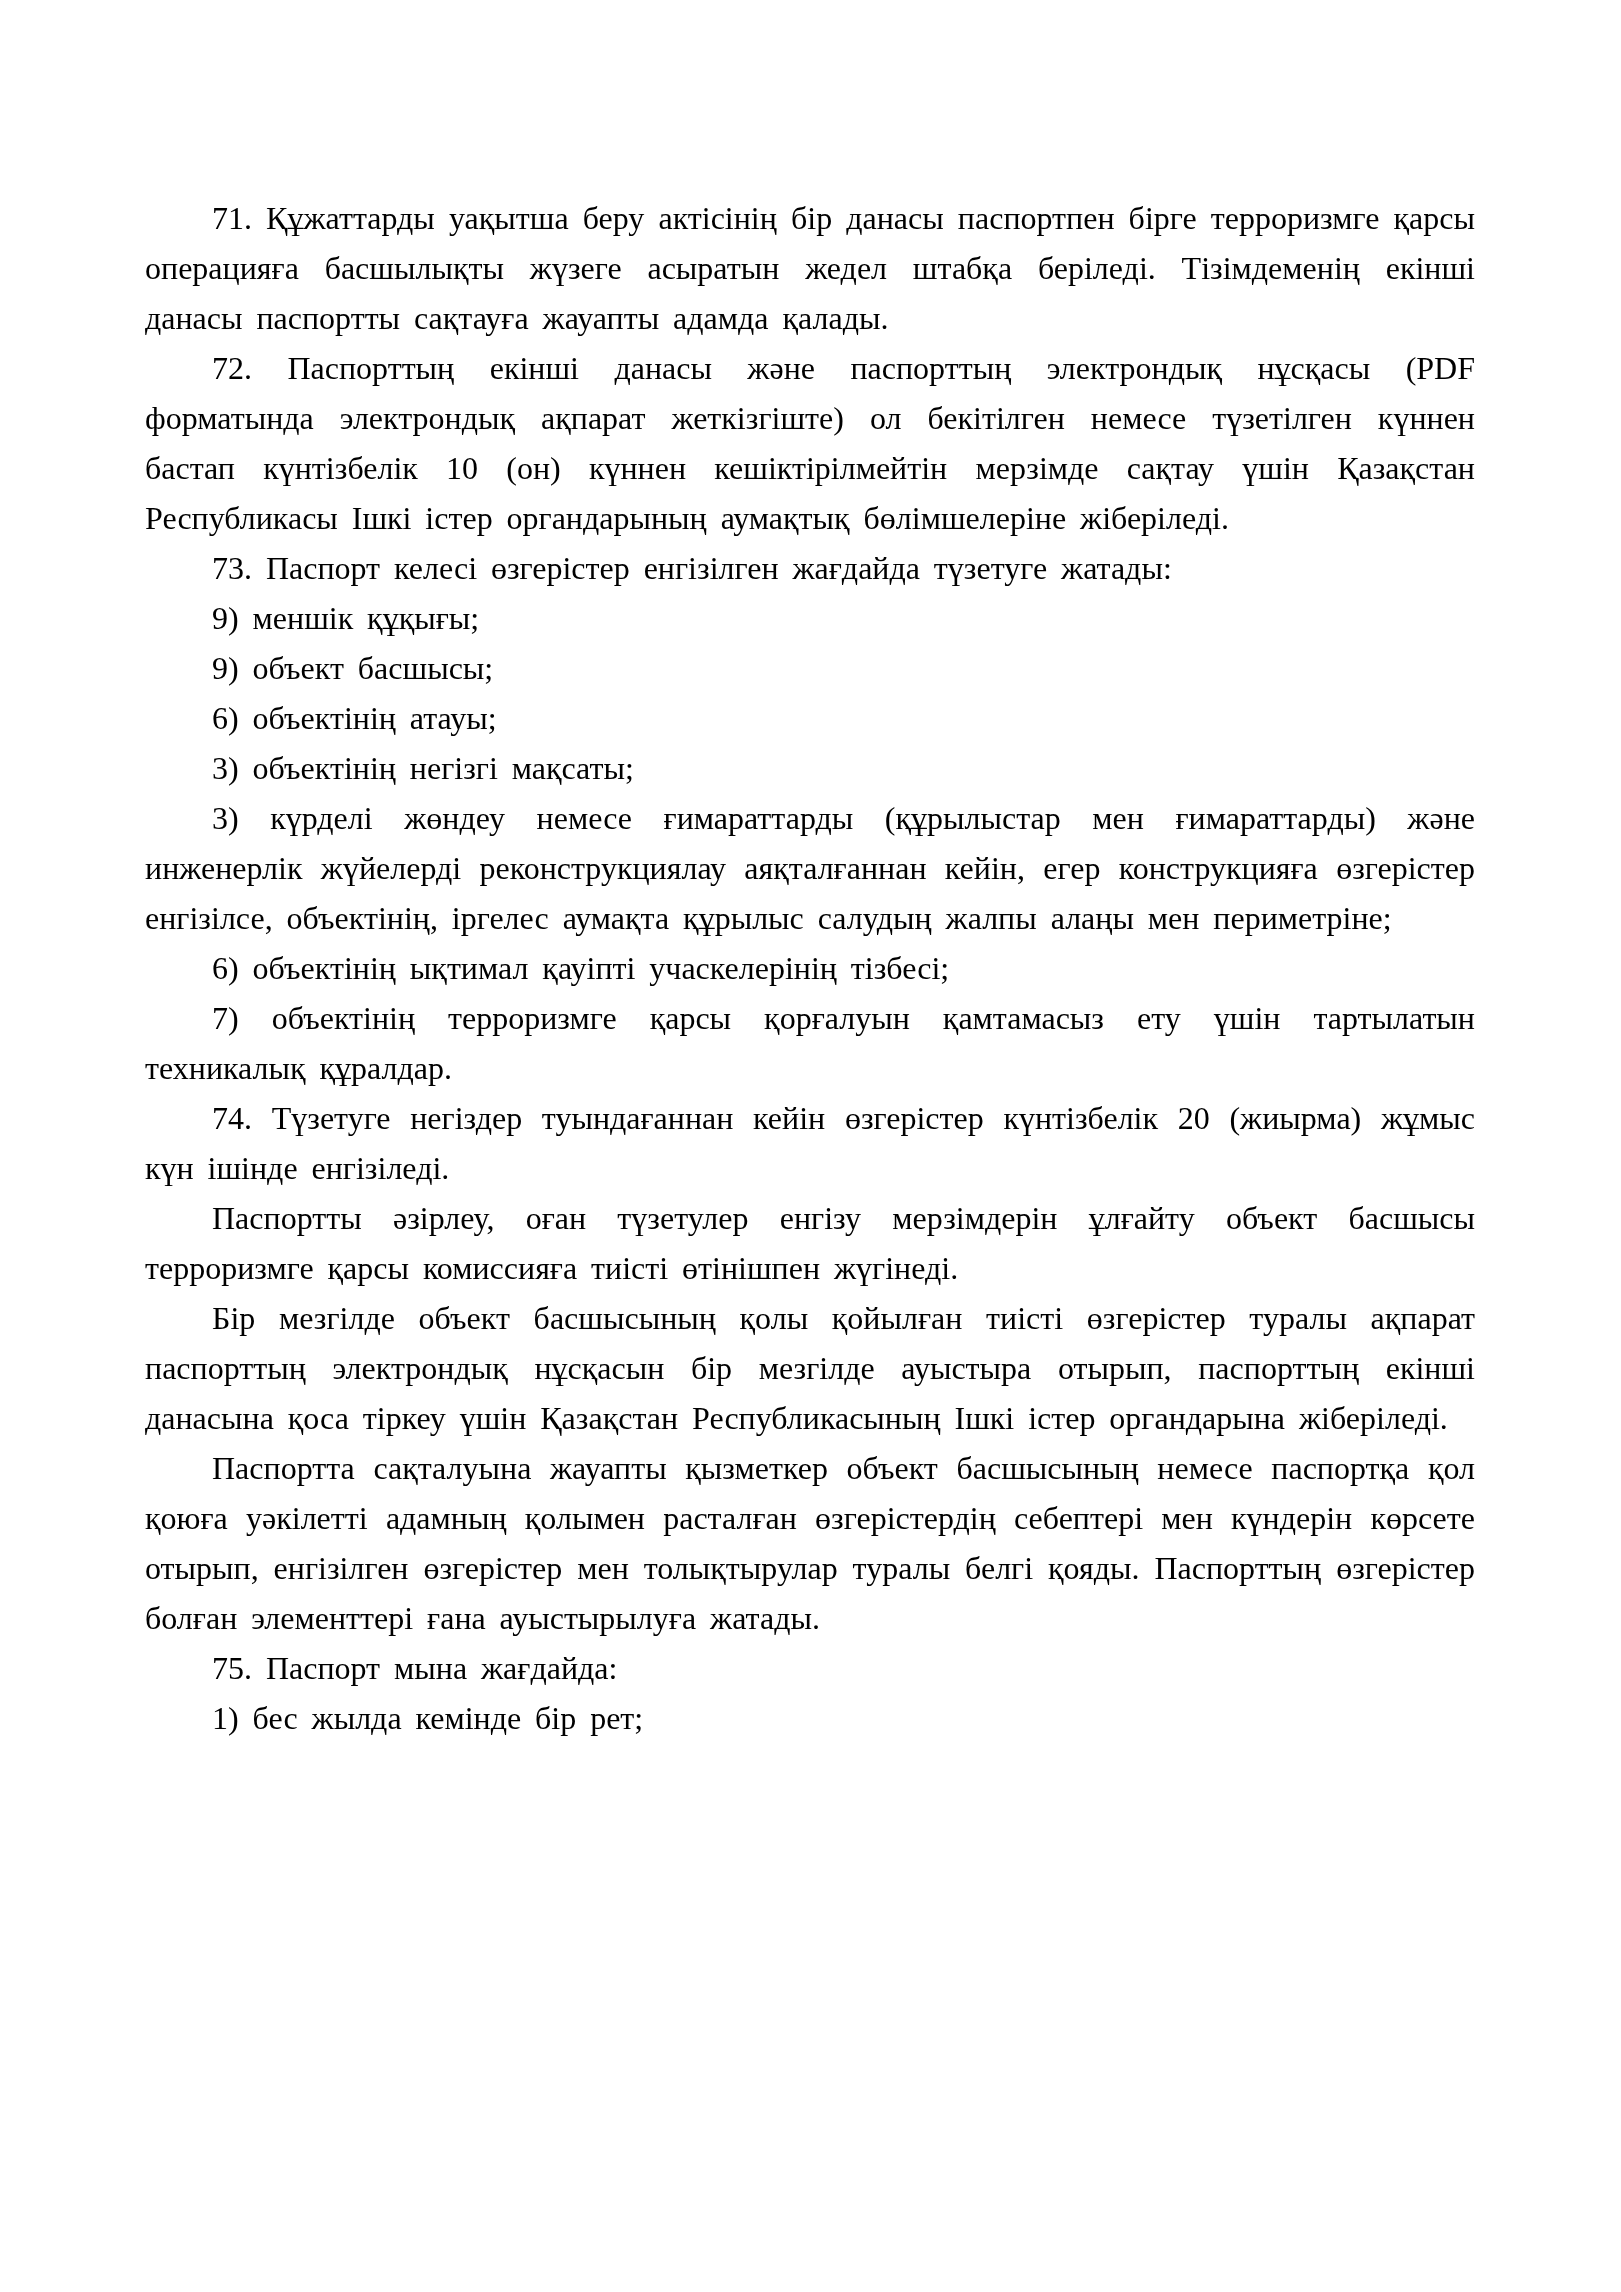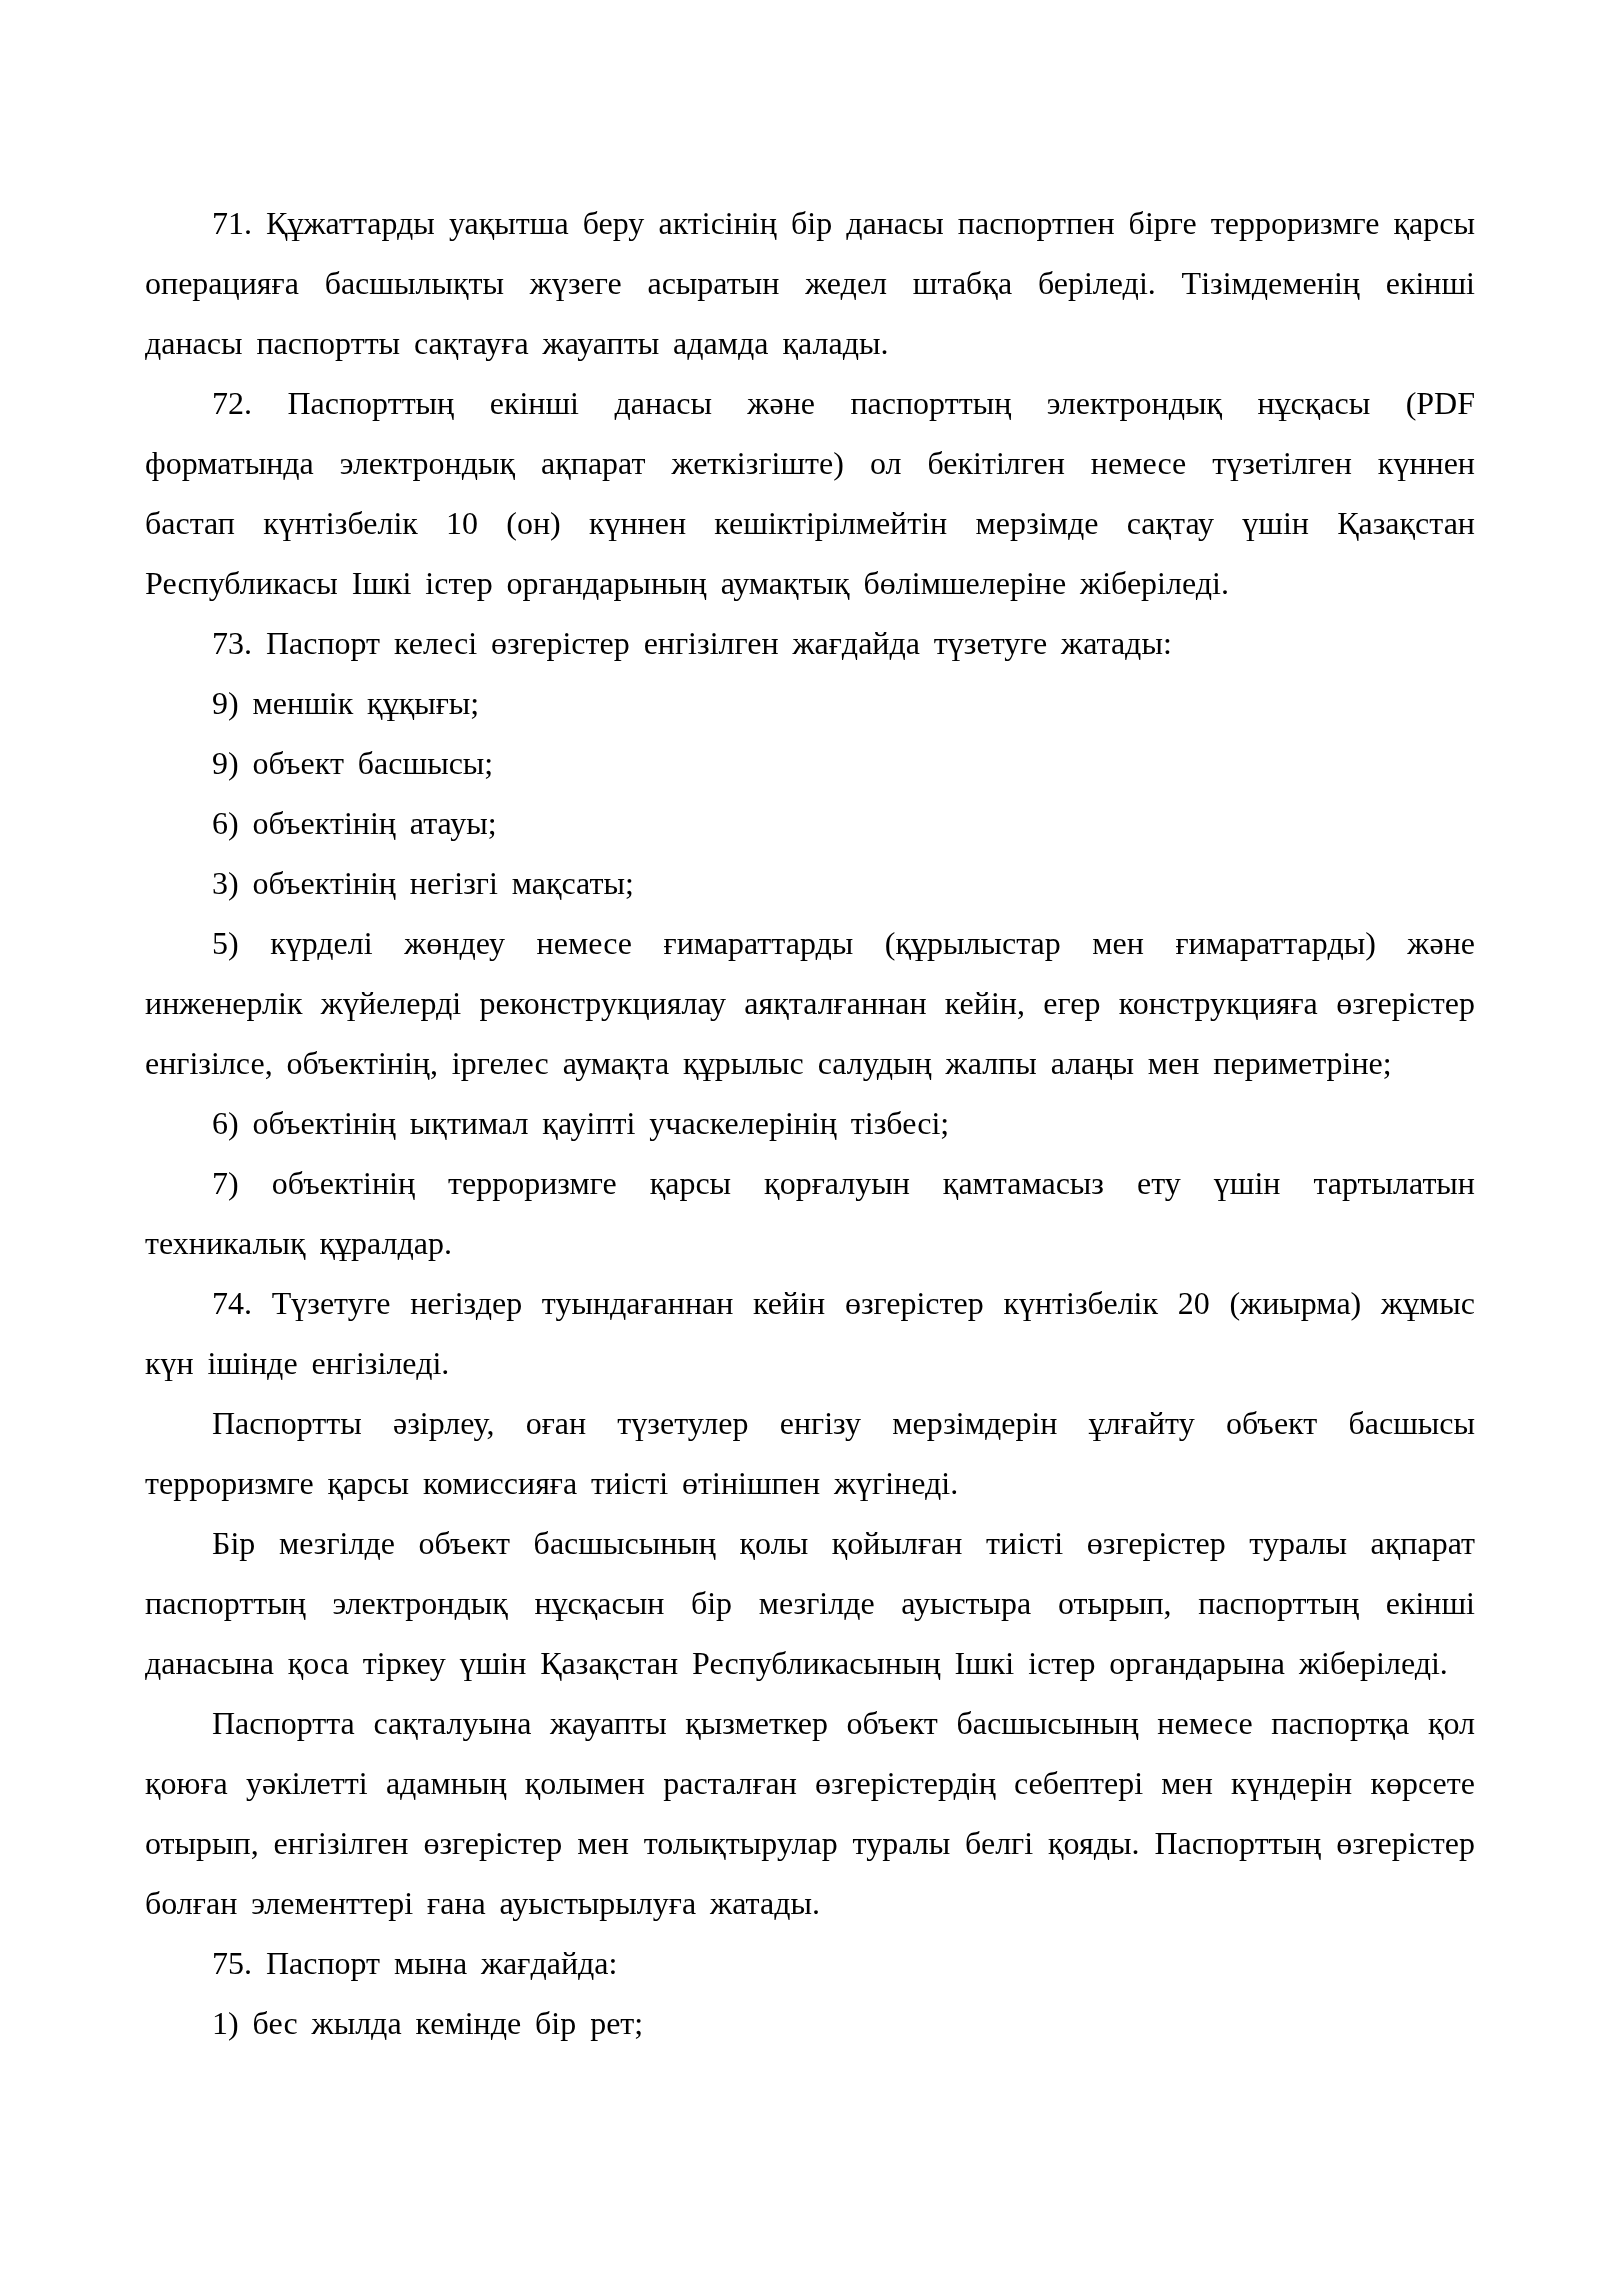--- a/index.html
+++ b/index.html
@@ -21,21 +21,21 @@
     height: 2293px;
     background: #ffffff;
   }
   .text-block {
     position: absolute;
     left: 145px;
     top: 193px;
     width: 1330px;
     font-family: "Liberation Serif", "DejaVu Serif", serif;
     font-size: 32px;
-    line-height: 60px;
+    line-height: 50px;
     color: #000000;
     text-align: justify;
     word-spacing: 5.9px;
   }
   .para {
     margin: 0;
     padding: 0;
     text-indent: 67px;
   }
 </style>
@@ -44,21 +44,21 @@
 
 <div class="page">
   <div class="text-block">
     <p class="para">71. Құжаттарды уақытша беру актісінің бір данасы паспортпен бірге терроризмге қарсы операцияға басшылықты жүзеге асыратын жедел штабқа беріледі. Тізімдеменің екінші данасы паспортты сақтауға жауапты адамда қалады.</p>
     <p class="para">72. Паспорттың екінші данасы және паспорттың электрондық нұсқасы (PDF форматында электрондық ақпарат жеткізгіште) ол бекітілген немесе түзетілген күннен бастап күнтізбелік 10 (он) күннен кешіктірілмейтін мерзімде сақтау үшін Қазақстан Республикасы Ішкі істер органдарының аумақтық бөлімшелеріне жіберіледі.</p>
     <p class="para">73. Паспорт келесі өзгерістер енгізілген жағдайда түзетуге жатады:</p>
     <p class="para">9) меншік құқығы;</p>
     <p class="para">9) объект басшысы;</p>
     <p class="para">6) объектінің атауы;</p>
     <p class="para">3) объектінің негізгі мақсаты;</p>
-    <p class="para">5) күрделі жөндеу немесе ғимараттарды (құрылыстар мен ғимараттарды) және инженерлік жүйелерді реконструкциялау аяқталғаннан кейін, егер конструкцияға өзгерістер енгізілсе, объектінің, іргелес аумақта құрылыс салудың жалпы алаңы мен периметріне;</p>
+    <p class="para">3) күрделі жөндеу немесе ғимараттарды (құрылыстар мен ғимараттарды) және инженерлік жүйелерді реконструкциялау аяқталғаннан кейін, егер конструкцияға өзгерістер енгізілсе, объектінің, іргелес аумақта құрылыс салудың жалпы алаңы мен периметріне;</p>
     <p class="para">6) объектінің ықтимал қауіпті учаскелерінің тізбесі;</p>
     <p class="para">7) объектінің терроризмге қарсы қорғалуын қамтамасыз ету үшін тартылатын техникалық құралдар.</p>
     <p class="para">74. Түзетуге негіздер туындағаннан кейін өзгерістер күнтізбелік 20 (жиырма) жұмыс күн ішінде енгізіледі.</p>
     <p class="para">Паспортты әзірлеу, оған түзетулер енгізу мерзімдерін ұлғайту объект басшысы терроризмге қарсы комиссияға тиісті өтінішпен жүгінеді.</p>
     <p class="para">Бір мезгілде объект басшысының қолы қойылған тиісті өзгерістер туралы ақпарат паспорттың электрондық нұсқасын бір мезгілде ауыстыра отырып, паспорттың екінші данасына қоса тіркеу үшін Қазақстан Республикасының Ішкі істер органдарына жіберіледі.</p>
     <p class="para">Паспортта сақталуына жауапты қызметкер объект басшысының немесе паспортқа қол қоюға уәкілетті адамның қолымен расталған өзгерістердің себептері мен күндерін көрсете отырып, енгізілген өзгерістер мен толықтырулар туралы белгі қояды. Паспорттың өзгерістер болған элементтері ғана ауыстырылуға жатады.</p>
     <p class="para">75. Паспорт мына жағдайда:</p>
     <p class="para">1) бес жылда кемінде бір рет;</p>
   </div>
 </div>

